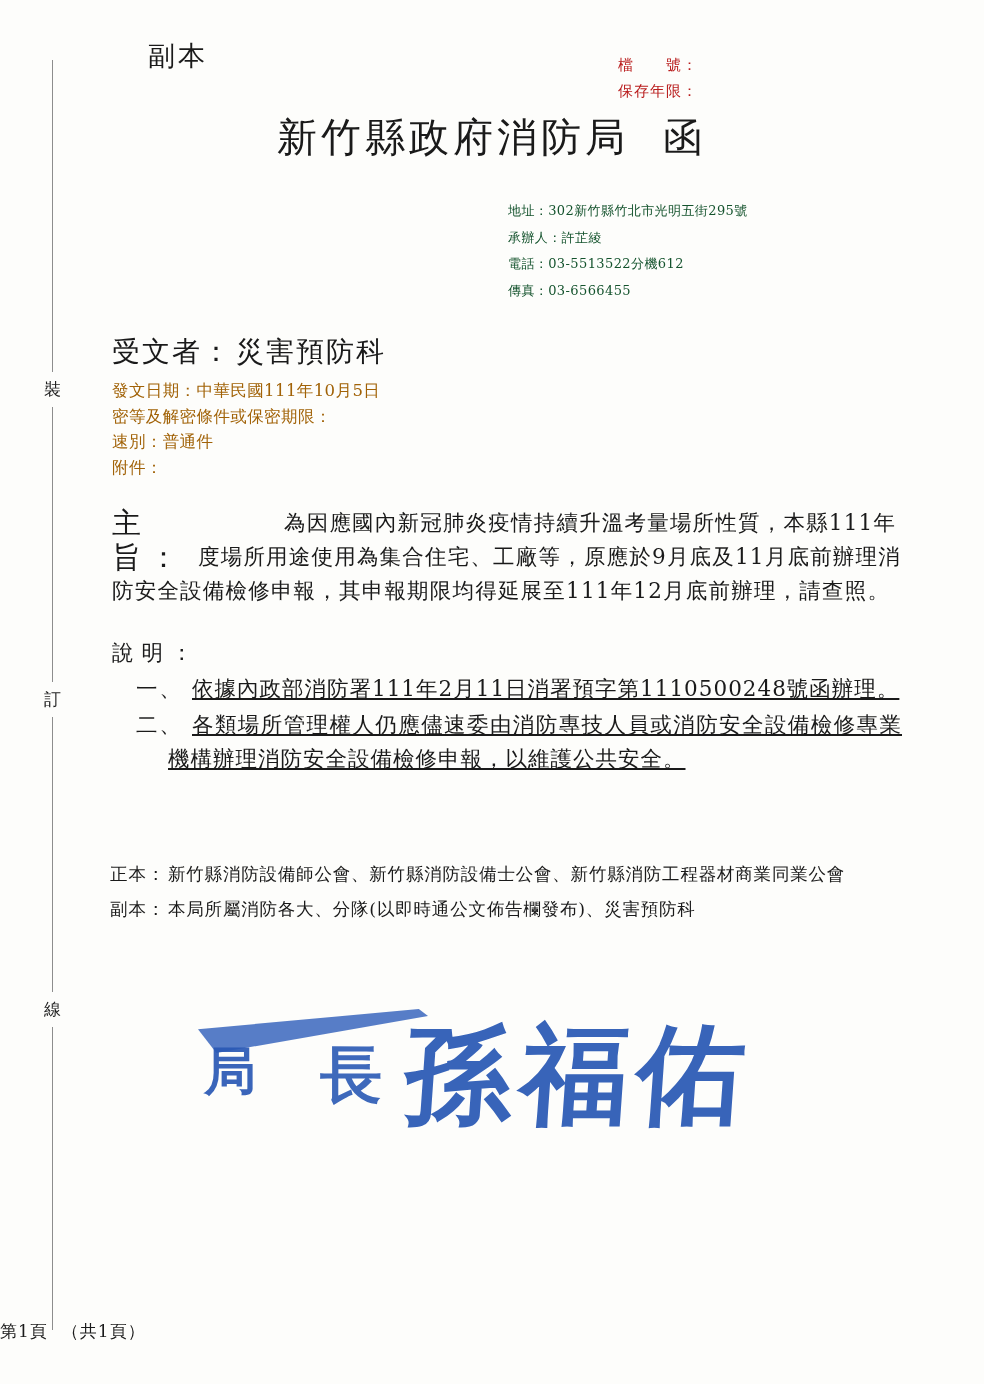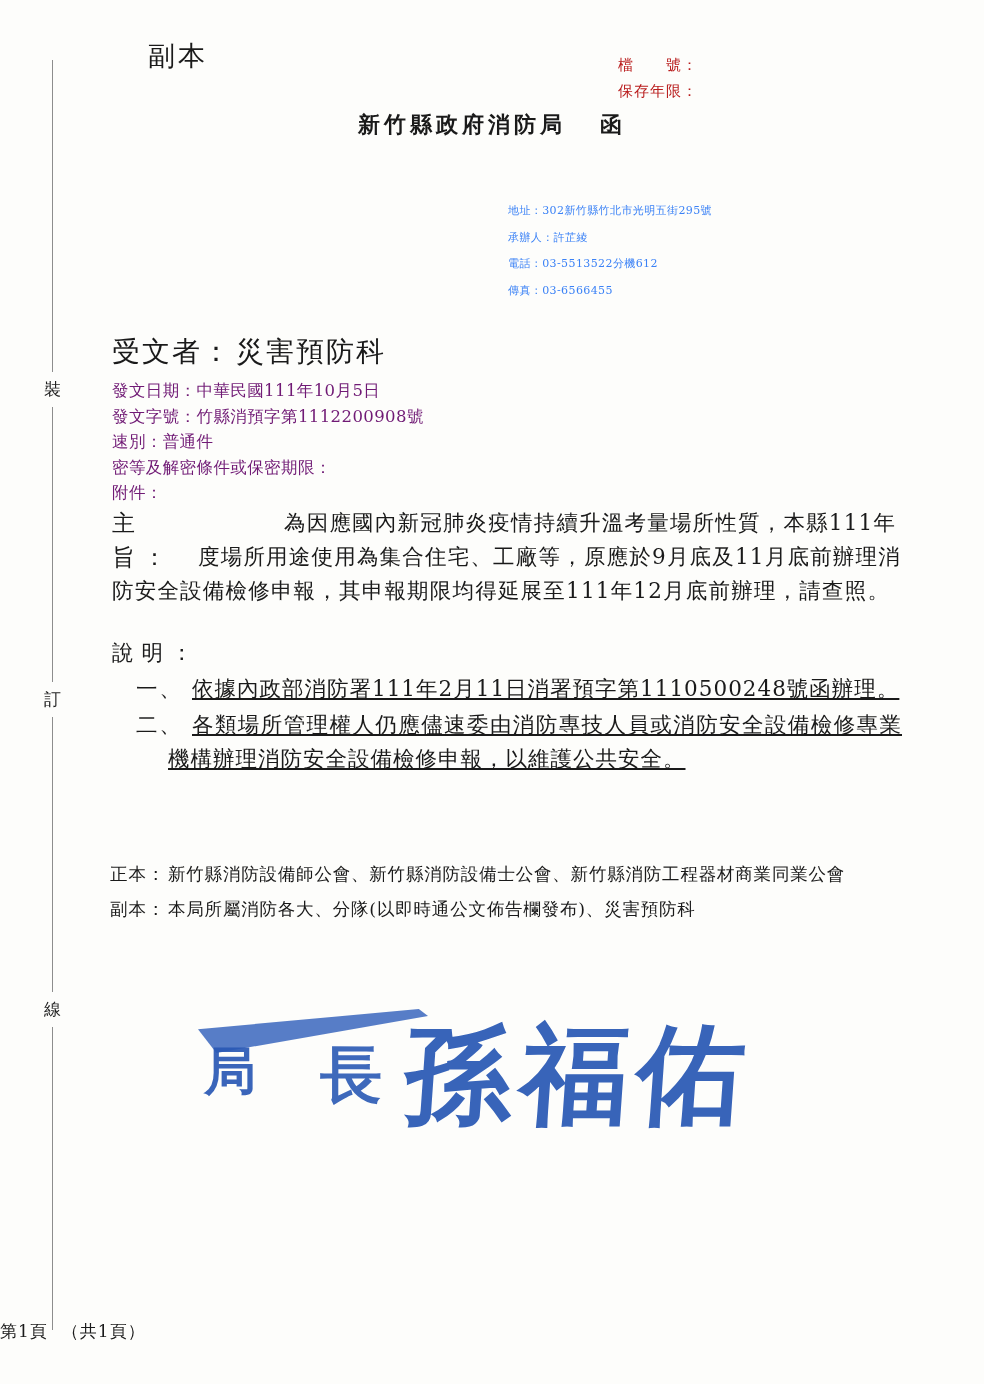--- a/index.html
+++ b/index.html
@@ -64,67 +64,67 @@
     letter-spacing: 1px;
     color: #b91c1c;
   }
 
   .doc-title {
     position: absolute;
     left: 0;
     right: 0;
     top: 110px;
     text-align: center;
-    font-size: 22px;
+    font-size: 40px;
     letter-spacing: 4px;
-    font-weight: 700;
+    font-weight: 400;
   }
   .doc-title .ttype { display: inline-block; margin-left: 34px; }
 
   .contact-block {
     position: absolute;
     left: 508px;
     top: 198px;
-    font-size: 11px;
+    font-size: 13px;
     line-height: 26.5px;
     letter-spacing: 0.4px;
-    color: #3b82f6;
+    color: #14532d;
   }
 
   .recipient {
     position: absolute;
     left: 112px;
     top: 333px;
     font-size: 28px;
     letter-spacing: 2px;
   }
   .recipient .val { margin-left: 4px; }
 
   .meta-lines {
     position: absolute;
     left: 112px;
     top: 378px;
     font-size: 16.5px;
     line-height: 25.5px;
     letter-spacing: 0.4px;
-    color: #701a75;
+    color: #a16207;
   }
 
   .section {
     position: absolute;
     left: 112px;
     font-size: 21.5px;
     line-height: 34px;
     letter-spacing: 1.2px;
   }
   .sec-subject { top: 506px; width: 790px; }
   .sec-subject .lbl {
     float: left;
     width: 86px;
-    font-size: 23px;
+    font-size: 29px;
     letter-spacing: 8px;
   }
   .sec-subject .body {
     margin-left: 86px;
     text-align: justify;
   }
 
   .sec-desc-label {
     position: absolute;
     left: 112px;
@@ -268,23 +268,22 @@
     <div>電話：03-5513522分機612</div>
     <div>傳真：03-6566455</div>
   </div>
 
   <div class="recipient">
     <span>受文者：</span><span class="val">災害預防科</span>
   </div>
 
   <div class="meta-lines">
     <div>發文日期：中華民國111年10月5日</div>
-    <div>發文字號：竹縣消預字第1112200908號</div>
+    <div>密等及解密條件或保密期限：</div>
     <div>速別：普通件</div>
-    <div>密等及解密條件或保密期限：</div>
     <div>附件：</div>
   </div>
 
   <div class="section sec-subject clearfix">
     <span class="lbl">主旨：</span>
     <span class="body">為因應國內新冠肺炎疫情持續升溫考量場所性質，本縣111年度場所用途使用為集合住宅、工廠等，原應於9月底及11月底前辦理消防安全設備檢修申報，其申報期限均得延展至111年12月底前辦理，請查照。</span>
   </div>
 
   <div class="sec-desc-label">說明：</div>
 

